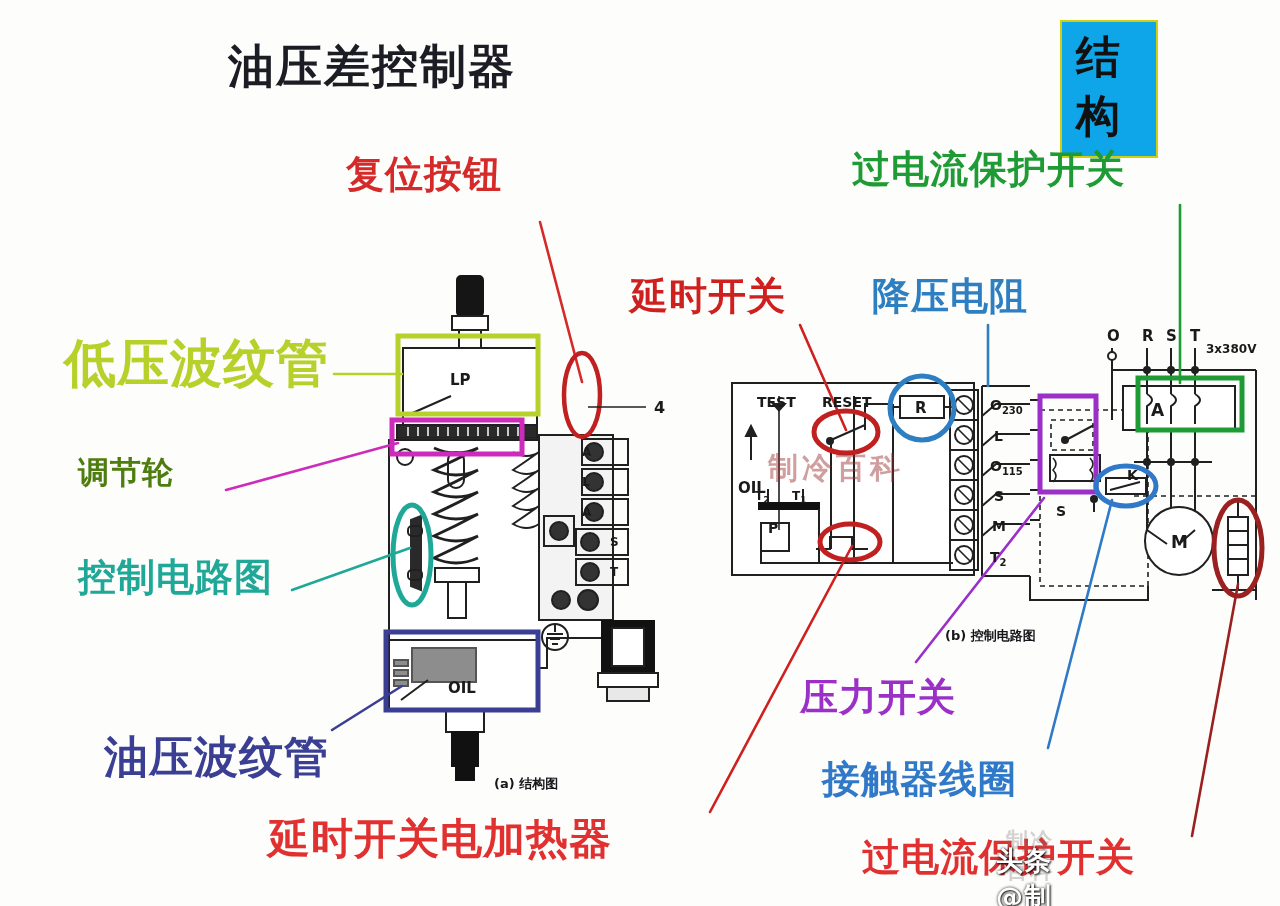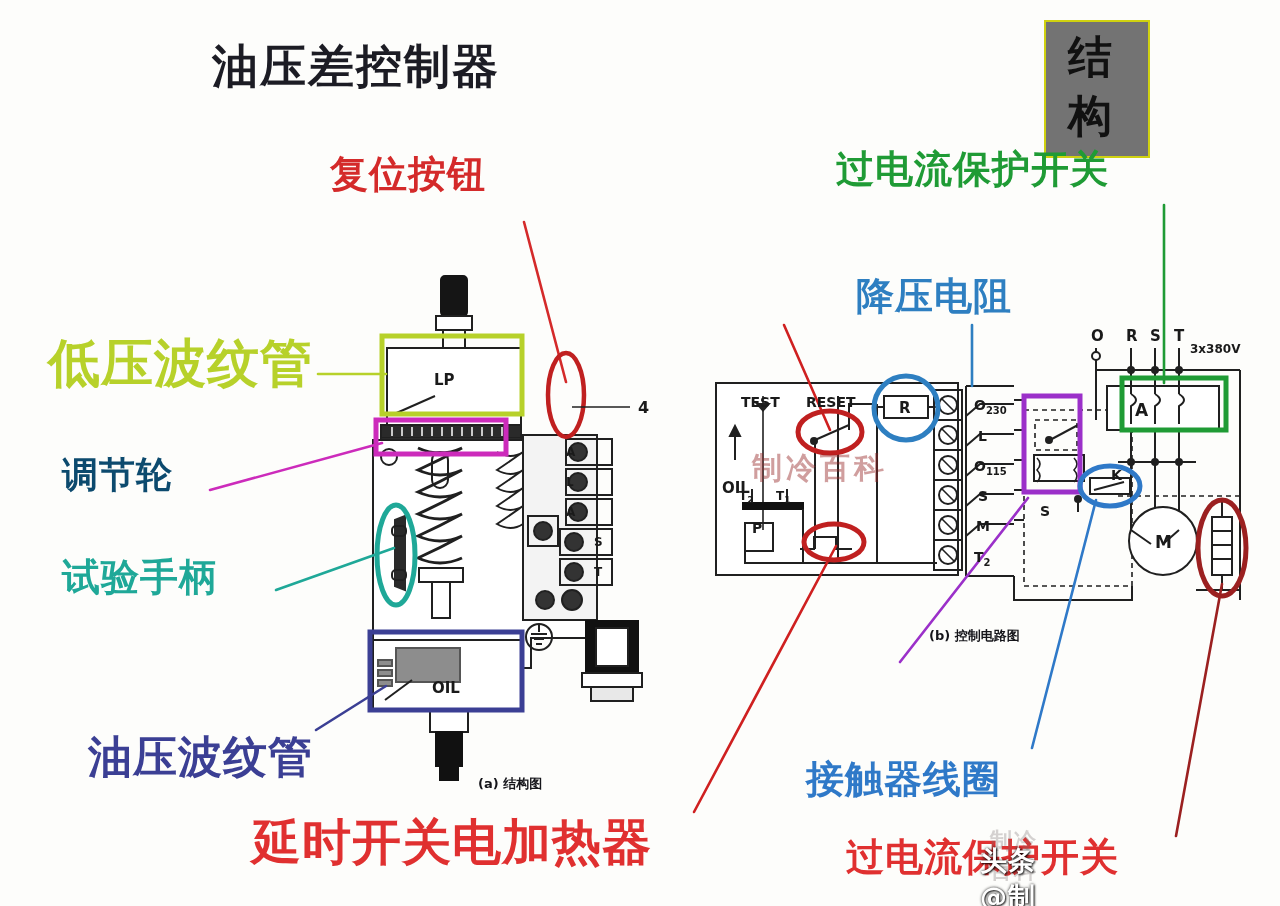--- a/index.html
+++ b/index.html
@@ -3,36 +3,36 @@
 <meta charset="utf-8">
 <style>
   html,body{margin:0;padding:0;}
   body{
     width:1280px;height:906px;
     background:#fdfdfb;
     font-family:"DejaVu Sans","Liberation Sans",sans-serif;
     overflow:hidden;
     position:relative;
   }
-  #stage{position:absolute;left:0;top:0;width:1040px;height:906px;}
+  #stage{position:absolute;left:16px;top:0;width:1040px;height:906px;}
   .abs{position:absolute;}
   svg{position:absolute;left:0;top:0;width:1280px;height:906px;overflow:visible;}
   .lbl{
     position:absolute;
     font-weight:700;
     white-space:nowrap;
     line-height:1;
     letter-spacing:1px;
   }
   .title{
     font-size:46px;color:#1c1c24;font-weight:700;letter-spacing:2px;
   }
   .badge{
-    background:#737373;border:2px solid #cfd110;
-    padding:6px 22px 10px 22px;
+    background:#0ea5e9;border:2px solid #cfd110;
+    padding:6px 22px 10px 14px;
     font-size:44px;font-weight:700;color:#111;letter-spacing:14px;
   }
   .cap{font-size:13px;font-weight:700;color:#15151a;letter-spacing:0px;}
   .dg{font-family:"DejaVu Sans","Liberation Sans",sans-serif;font-size:15px;font-weight:700;fill:#1a1a1a;}
   .wm{
     position:absolute;color:#ffffff;font-size:27px;font-weight:700;
     text-shadow:0 0 3px rgba(0,0,0,.85),1px 1px 2px rgba(0,0,0,.8);
     letter-spacing:1px;
   }
   .wm2{
@@ -346,26 +346,28 @@
       <text x="594" y="576" font-size="12">T</text>
 
       <text x="638" y="413" font-size="16">4</text>
       <line x1="572" y1="407" x2="630" y2="407" stroke="#202020" stroke-width="1.5"></line>
     </g>
   </svg>
 
   <div class="lbl" style="left:330px;top:155px;font-size:38px;color:#d42a2a;">复位按钮</div>
   <div class="lbl" style="left:836px;top:150px;font-size:38px;color:#1f9b35;text-align:center;">过电流保护开关</div>
   <div class="lbl" style="left:48px;top:337px;font-size:52px;color:#b7d12a;">低压波纹管</div>
+  <div class="lbl" style="left:614px;top:277px;font-size:38px;color:#cf2020;">延时开关</div>
   <div class="lbl" style="left:856px;top:277px;font-size:38px;color:#2e7fc1;">降压电阻</div>
-  <div class="lbl" style="left:62px;top:457px;font-size:36px;color:#0c4a6e;">调节轮</div>
-  <div class="lbl" style="left:62px;top:558px;font-size:38px;color:#1fa898;">试验手柄</div>
+  <div class="lbl" style="left:62px;top:457px;font-size:31px;color:#4d7c0f;">调节轮</div>
+  <div class="lbl" style="left:62px;top:558px;font-size:38px;color:#1fa898;">控制电路图</div>
   <div class="lbl" style="left:88px;top:735px;font-size:44px;color:#3b3f94;">油压波纹管</div>
+  <div class="lbl" style="left:784px;top:678px;font-size:38px;color:#9b30c9;">压力开关</div>
   <div class="lbl" style="left:806px;top:760px;font-size:38px;color:#2f79c8;">接触器线圈</div>
-  <div class="lbl" style="left:252px;top:818px;font-size:49px;color:#e03030;">延时开关电加热器</div>
+  <div class="lbl" style="left:252px;top:818px;font-size:42px;color:#e03030;">延时开关电加热器</div>
   <div class="lbl" style="left:846px;top:838px;font-size:38px;color:#e03030;">过电流保护开关</div>
 
   <div class="cap abs" style="left:478px;top:775px;">(a) 结构图</div>
   <div class="cap abs" style="left:929px;top:627px;">(b) 控制电路图</div>
 
   <div class="wm2" style="left:752px;top:448px;">制冷百科</div>
   <div class="wmfaint" style="left:990px;top:826px;">制冷百科</div>
   <div class="wm" style="left:952px;top:843px;margin-left:28px;">头条 @制冷百科</div>
 
 </div>

